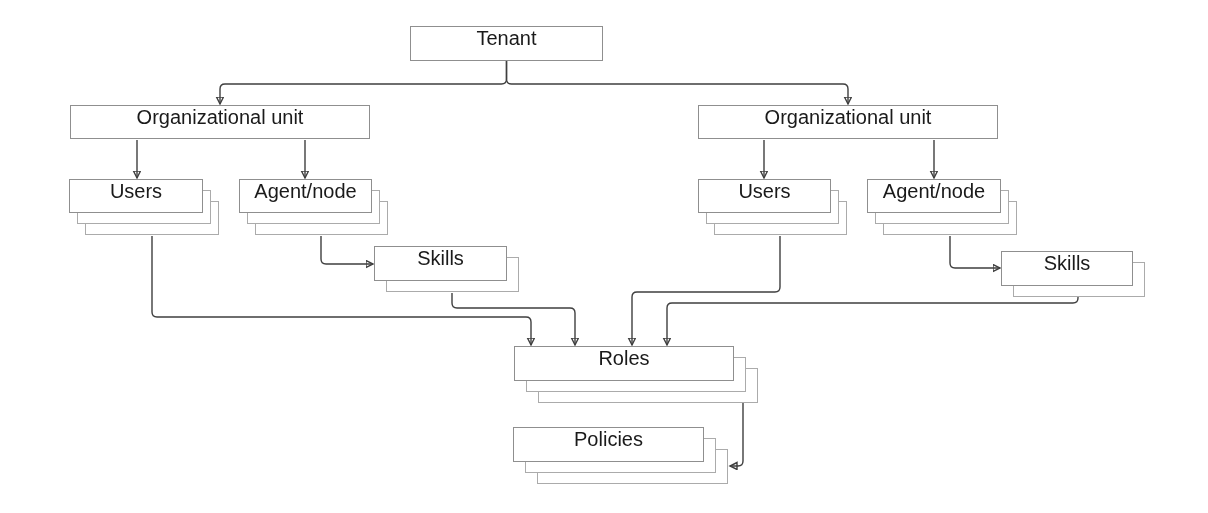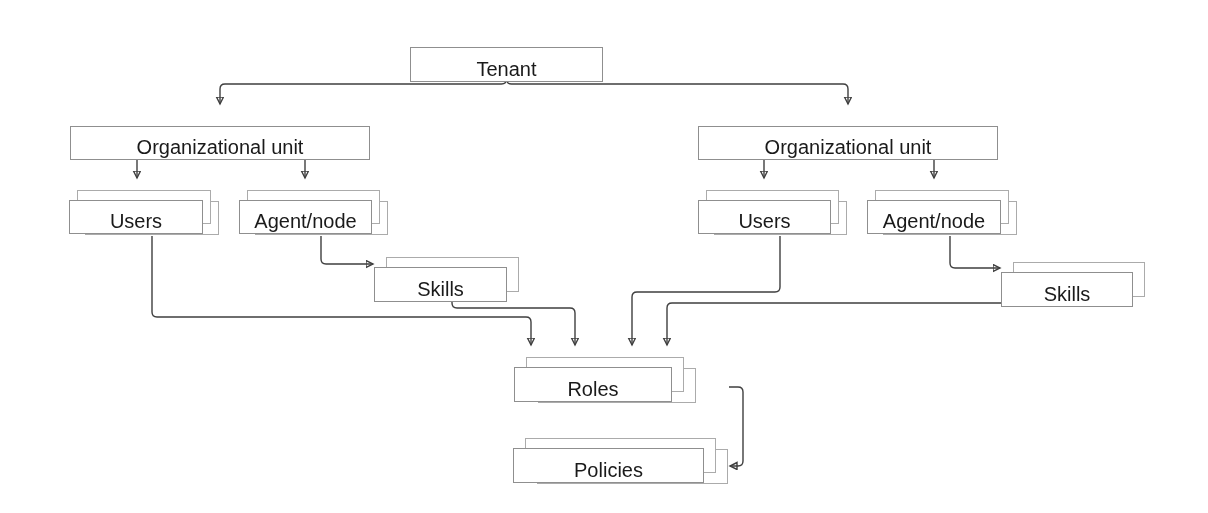--- a/index.html
+++ b/index.html
@@ -11,39 +11,39 @@
     overflow:hidden;
   }
   .wires{position:absolute;left:0;top:0;width:1208px;height:513px;}
   .wires path{fill:none;stroke:#3f3f3f;stroke-width:1.4;}
   .stack{position:absolute;}
   .box,.shadow{
     position:absolute;box-sizing:border-box;background:#ffffff;
   }
   .box{
     border:1px solid #8f8f8f;
-    display:flex;align-items:flex-end;justify-content:center;
+    display:flex;align-items:flex-start;justify-content:center;
     font-size:20px;color:#1a1a1a;white-space:nowrap;
-    left:0;top:0;width:100%;height:100%;margin-top:21px;
+    left:0;top:0;width:100%;height:100%;
   }
   .shadow{border:1px solid #ababab;width:100%;height:100%;}
   .sh1a{left:8px;top:11px;}  .sh2a{left:16px;top:22px;}   
   .sh1b{left:12px;top:11px;} .sh2b{left:24px;top:22px;}   
 
   
   #n-tenant      {left:410px;top:26px; width:193px;height:35px;}
   #n-org-left    {left:70px; top:105px;width:300px;height:34px;}
   #n-org-right   {left:698px;top:105px;width:300px;height:34px;}
   #n-users-left  {left:69px; top:179px;width:134px;height:34px;}
   #n-agent-left  {left:239px;top:179px;width:133px;height:34px;}
   #n-users-right {left:698px;top:179px;width:133px;height:34px;}
   #n-agent-right {left:867px;top:179px;width:134px;height:34px;}
   #n-skills-left {left:374px;top:246px;width:133px;height:35px;}
   #n-skills-right{left:1001px;top:251px;width:132px;height:35px;}
-  #n-roles       {left:514px;top:346px;width:158px;height:35px;}
+  #n-roles       {left:514px;top:346px;width:194px;height:35px;padding-left:26px;}
   #n-policies    {left:513px;top:427px;width:191px;height:35px;border-radius:8px;}
 </style>
 </head>
 <body>
 
 <div class="canvas">
 
   <svg class="wires" viewBox="0 0 1208 513" xmlns="http://www.w3.org/2000/svg">
     <defs>
       <marker id="arw" markerUnits="userSpaceOnUse" markerWidth="10" markerHeight="10" refX="7.5" refY="4" orient="auto">

